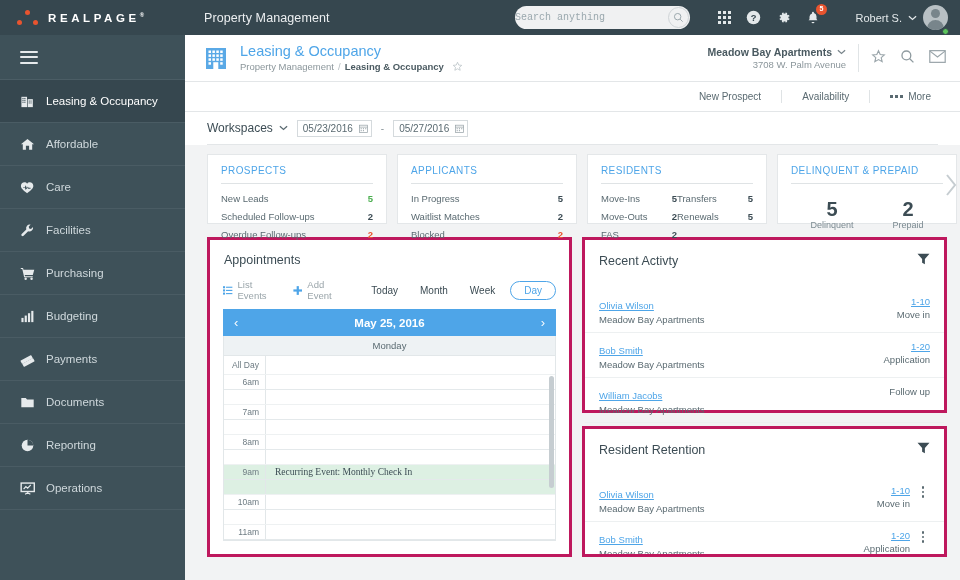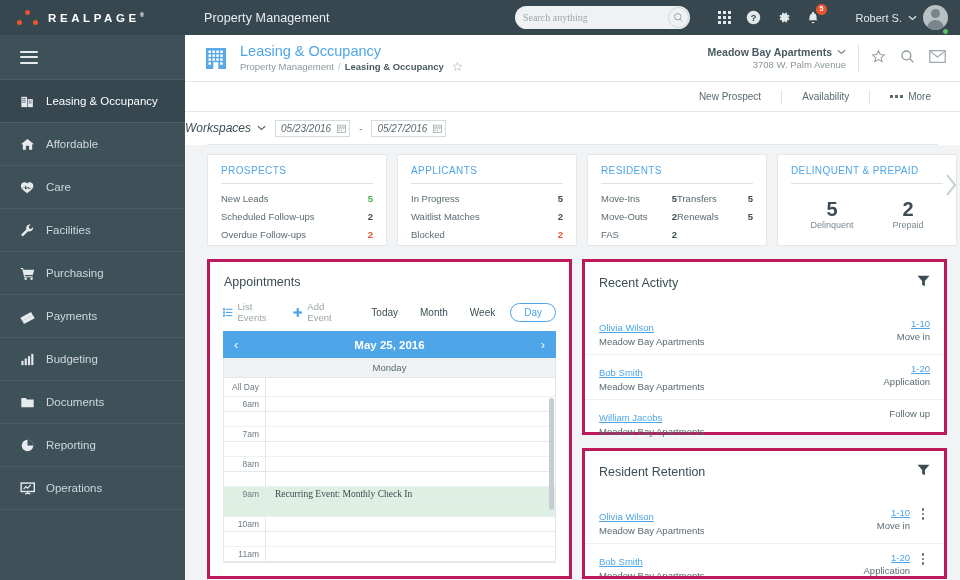--- a/index.html
+++ b/index.html
@@ -28,22 +28,22 @@
   }
   .logo-text sup { font-size: 6px; letter-spacing: 0; vertical-align: super; }
   .app-title { color: #eceff1; font-size: 12.5px; margin-left: 19px; letter-spacing: .1px; }
 
   .search-box {
     position: absolute; left: 515px; top: 6px; width: 175px; height: 23px;
     background: #f0f1f2; border-radius: 12px; display: flex; align-items: center;
   }
   .search-box input {
     border: 0; background: transparent; outline: none; flex: 1;
-    font-size: 10px; color: #7b8a91; padding-left: 8px;
-    font-family: Liberation Serif, serif;
+    font-size: 10px; color: #7b8a91; padding-left: 0;
+    font-family: Liberation Mono, monospace;
   }
   .search-box input::placeholder { color: #9aa8ae; }
   .search-circle {
     width: 21px; height: 21px; border-radius: 50%; border: 1px solid #cfd4d7;
     margin-right: 1px; display: flex; align-items: center; justify-content: center;
     flex: 0 0 auto; background: #f0f1f2;
   }
 
   .top-icons { position: absolute; left: 718px; top: 0; height: 35px; display: flex; align-items: center; gap: 15px; }
   .ico { color: #e3e8ea; display: flex; align-items: center; justify-content: center; cursor: pointer; position: relative; }
@@ -105,36 +105,36 @@
     background: #fff; height: 30px; display: flex; align-items: center;
     justify-content: flex-end; padding-right: 16px; gap: 7px;
     border-bottom: 1px solid #e3e6e8;
   }
   .tb-link { font-size: 10px; color: #5a6a71; padding: 0 13px; cursor: pointer; display: flex; align-items: center; gap: 5px; }
   .tb-sep { width: 1px; height: 13px; background: #dfe3e5; }
   .dots3 { display: flex; gap: 2px; }
   .dots3 i { width: 3px; height: 3px; background: #5a6a71; display: block; }
 
   .ws-row {
-    background: #fff; height: 32px; display: flex; align-items: center; gap: 9px; font-style: italic;
+    background: #fff; height: 32px; display: flex; align-items: center; padding-left: 22px; gap: 9px;
   }
   .ws-label { font-size: 12px; color: #3c4c54; display: flex; align-items: center; gap: 6px; cursor: pointer; }
   .date-field {
     width: 75px; height: 17px; border: 1px solid #d5dadd; background: #fff;
     display: flex; align-items: center; justify-content: space-between; padding: 0 3px 0 5px;
     font-size: 10px; color: #5a6a71;
   }
   .ws-dash { color: #8b969b; font-size: 10px; }
   .ws-underline { background:#fff; height:1px; }
   .ws-underline-inner { height:1px; background:#e3e6e8; margin: 0 22px; }
 
   
   .kpi-strip { display: flex; gap: 10px; padding: 9px 0 0 22px; position: relative; }
   .kpi-card {
-    background: #fff; border: 1px solid #e4e7e9; width: 180px; height: 92px;
+    background: #fff; border: 1px solid #e4e7e9; width: 180px; height: 70px;
     padding: 10px 13px 0 13px;
   }
   .kpi-title { color: #4ea5e8; font-size: 10px; letter-spacing: .4px; padding-bottom: 7px; }
   .kpi-rule { height: 1px; background: #dfe3e5; margin-bottom: 6px; }
   .kpi-line { display: flex; font-size: 9.5px; color: #5a6a71; line-height: 18px; }
   .kpi-line .lbl { flex: 1; }
   .kpi-line .val { font-weight: bold; color: #3c4c54; }
   .kpi-line .val.green { color: #4caf50; }
   .kpi-line .val.red { color: #e8502f; }
   .kpi-2col { display: flex; }
@@ -346,42 +346,42 @@
             <path fill="#e6eaec" d="M.8 2h2.4l.5 2h11.5l-1.6 5.6H5l.3 1.2h8.3v1.2H4.4L2.4 3.2H.8z"></path>
             <circle cx="6" cy="13.6" r="1.3" fill="#e6eaec"></circle>
             <circle cx="12.3" cy="13.6" r="1.3" fill="#e6eaec"></circle>
           </svg>
       </span>
       <span>Purchasing</span>
     </div>
 
     <div class="nav-item">
       <span class="nav-icon">
-        <svg width="16" height="15" viewBox="0 0 17 16">
-            <g fill="#e6eaec">
-              <rect x="0.5" y="6" width="13" height="4" rx="0.6" transform="rotate(-28 7 8)"></rect>
-              <rect x="2.5" y="9.2" width="13" height="4" rx="0.6" transform="rotate(-28 9 11.2)"></rect>
-            </g>
-          </svg>
-      </span>
-      <span>Payments</span>
-    </div>
-
-    <div class="nav-item">
-      <span class="nav-icon">
         <svg width="15" height="15" viewBox="0 0 16 16">
             <g fill="#e6eaec">
               <rect x="1.5" y="9.5" width="2.3" height="4.5"></rect>
               <rect x="5" y="7" width="2.3" height="7"></rect>
               <rect x="8.5" y="4.5" width="2.3" height="9.5"></rect>
               <rect x="12" y="2" width="2.3" height="12"></rect>
             </g>
           </svg>
       </span>
       <span>Budgeting</span>
+    </div>
+
+    <div class="nav-item">
+      <span class="nav-icon">
+        <svg width="16" height="15" viewBox="0 0 17 16">
+            <g fill="#e6eaec">
+              <rect x="0.5" y="6" width="13" height="4" rx="0.6" transform="rotate(-28 7 8)"></rect>
+              <rect x="2.5" y="9.2" width="13" height="4" rx="0.6" transform="rotate(-28 9 11.2)"></rect>
+            </g>
+          </svg>
+      </span>
+      <span>Payments</span>
     </div>
 
     <div class="nav-item">
       <span class="nav-icon">
         <svg width="15" height="15" viewBox="0 0 16 16">
             <path fill="#e6eaec" d="M1.4 3.2h4.8l1.3 1.6h7.1v8.2H1.4z"></path>
           </svg>
       </span>
       <span>Documents</span>
     </div>

